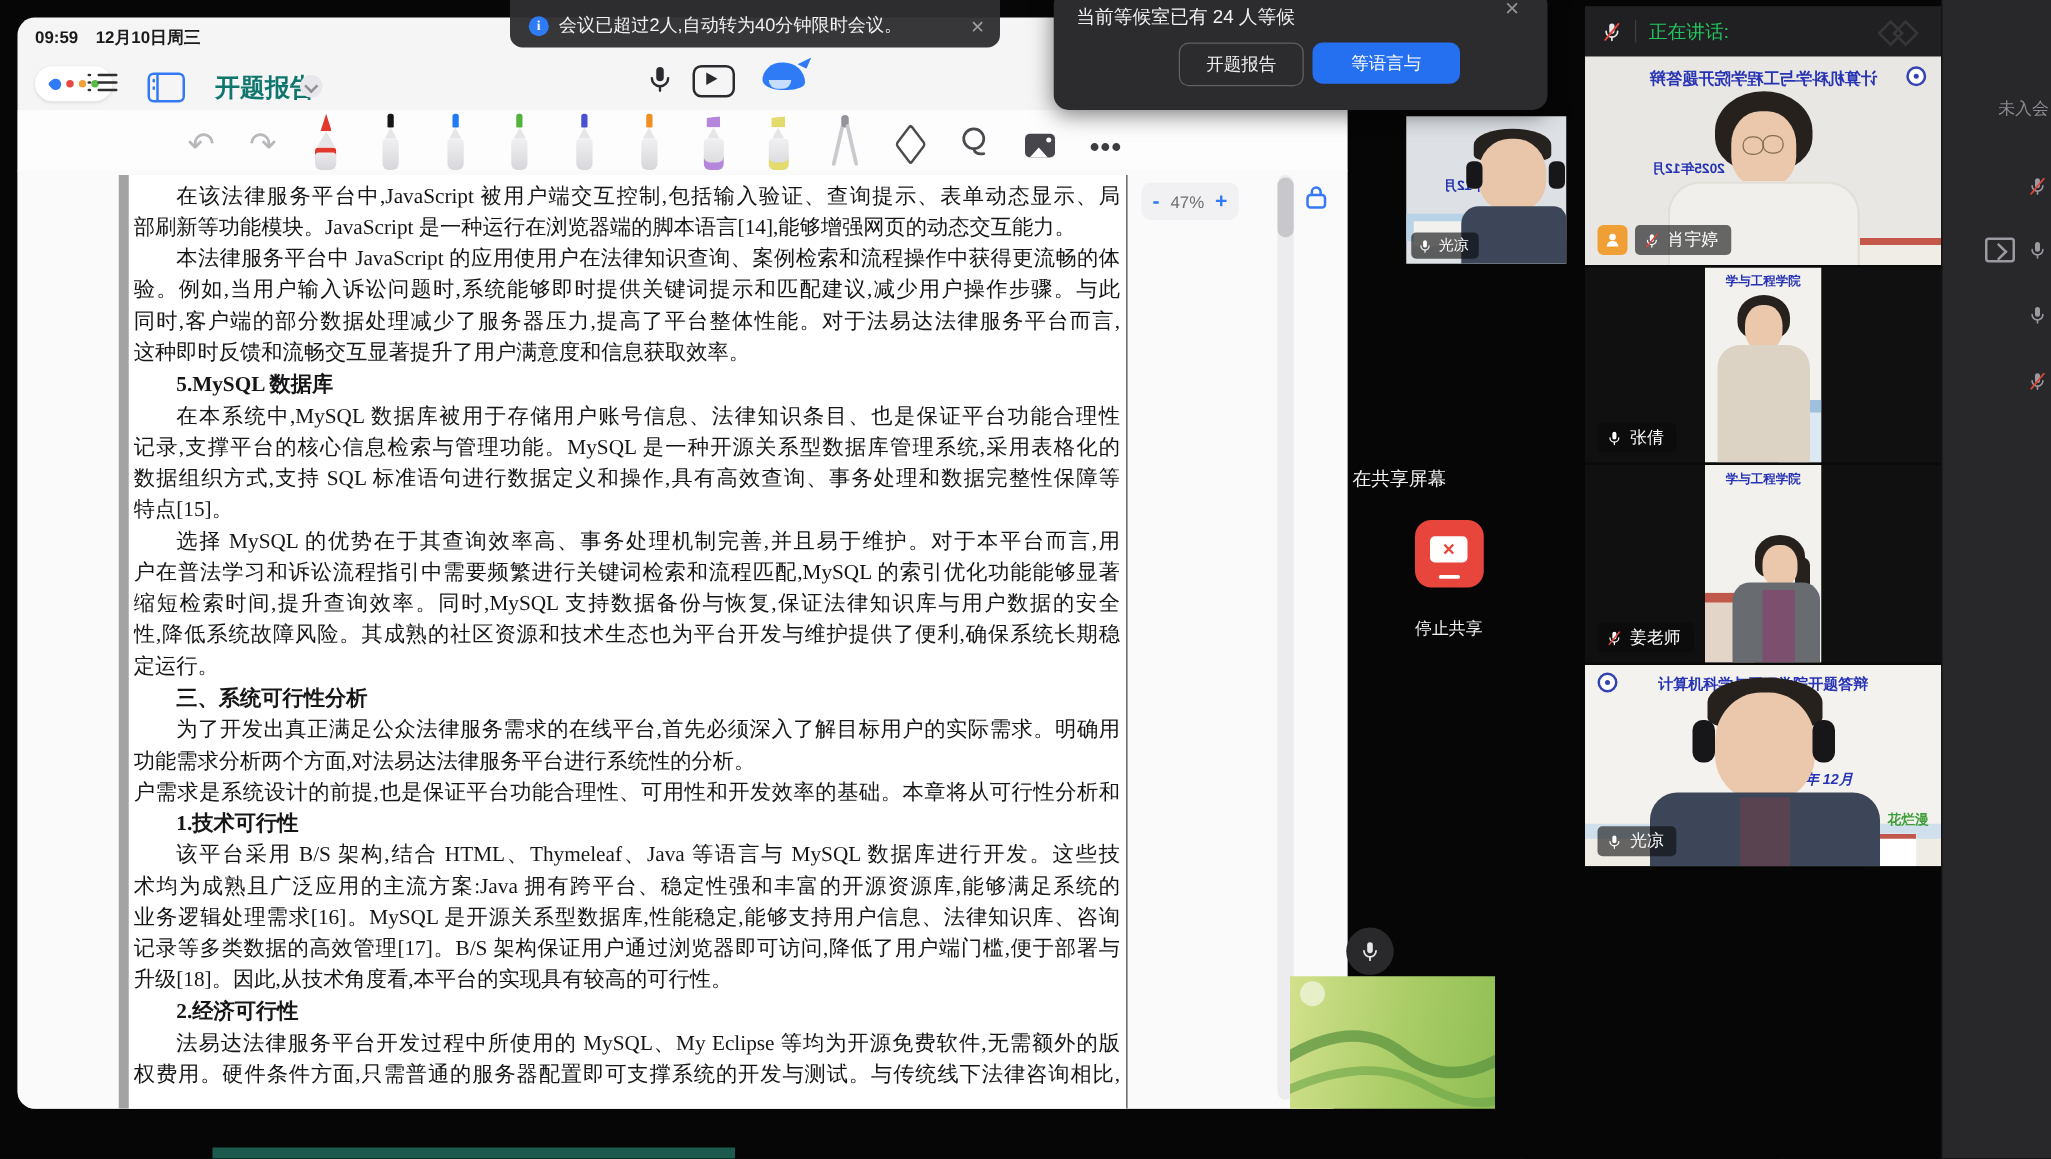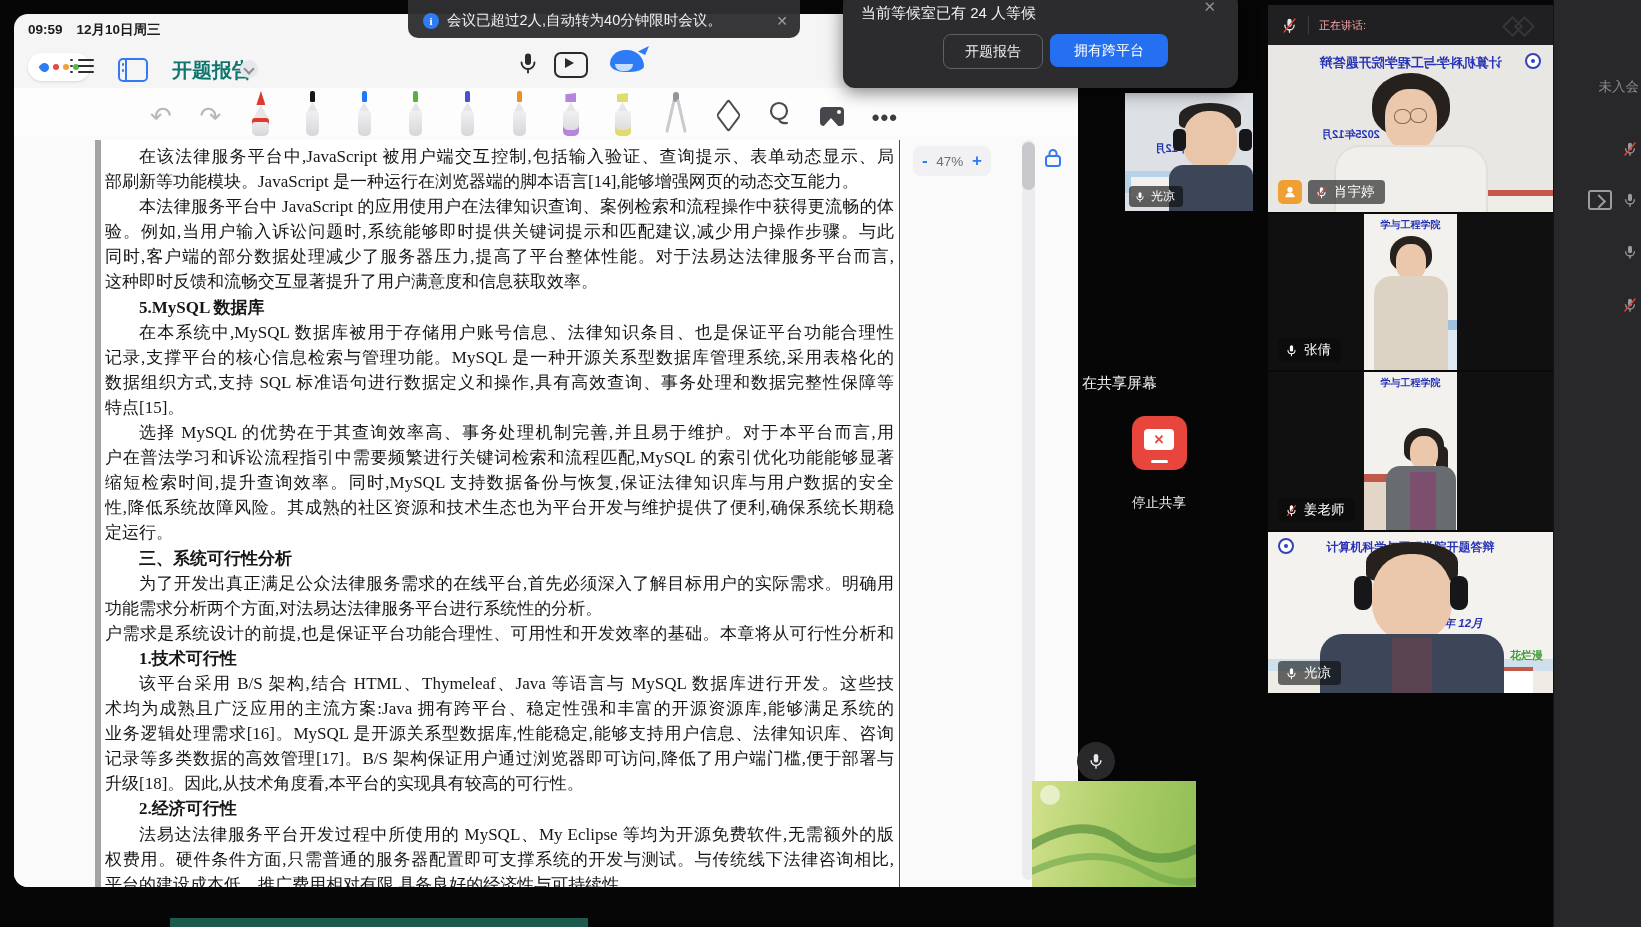--- a/index.html
+++ b/index.html
@@ -54,21 +54,21 @@
   .eraser{width:17px;height:17px;border:2.4px solid #4a4a4f;border-radius:3px;transform:rotate(45deg) skew(8deg,8deg);margin-bottom:10px;background:#fff;}
   .lasso{width:26px;height:30px;margin-bottom:6px;}
   .imgicon{width:24px;height:19px;background:#46464c;border-radius:4px;position:relative;overflow:hidden;margin-bottom:10px;}
   .imgicon::before{content:"";position:absolute;left:2px;bottom:-2px;border-left:9px solid transparent;border-right:9px solid transparent;border-bottom:10px solid #fff;}
   .imgicon::after{content:"";position:absolute;right:3px;top:3px;width:4px;height:4px;border-radius:50%;background:#fff;}
   .moredots{font-size:22px;color:#3c3c41;font-weight:bold;letter-spacing:1px;line-height:36px;}
 
   
   .content{position:absolute;left:0;top:122px;width:1064px;height:751px;background:#fafafa;}
   .page{position:absolute;left:81px;top:4px;width:798px;height:747px;background:#fff;
-        border-left:6px solid #a3a3a3;border-right:1.5px solid #4a4a4e;overflow:hidden;}
+        border-left:8px solid #a3a3a3;border-right:1.5px solid #4a4a4e;overflow:hidden;}
   #doc-lines{position:absolute;left:4px;top:4px;width:789px;font-family:"Liberation Serif",serif;
              font-size:17px;color:#161618;}
   .dl{height:25.1px;line-height:25.1px;white-space:nowrap;overflow:hidden;}
   .dl.f{white-space:normal;text-align:justify;text-align-last:justify;}
   .dl.i{padding-left:34px;}
   .dl.b{font-weight:bold;}
   .zoompill{position:absolute;left:899px;top:132px;width:78px;height:30px;background:#f1f1f4;border-radius:8px;
             display:flex;align-items:center;justify-content:space-between;padding:0 9px;box-sizing:border-box;}
   .zoompill .pm{color:#2f7bf5;font-size:17px;font-weight:bold;}
   .zoompill .val{color:#6e6e73;font-size:13.5px;}
@@ -112,21 +112,21 @@
   .dialog .dclose{position:absolute;right:22px;top:6px;color:#8f8f95;font-size:15px;}
   .btn-ghost{position:absolute;left:100px;top:42px;width:98px;height:33px;border:1px solid #606066;border-radius:8px;
              color:#f0f0f2;font-size:14px;display:flex;align-items:center;justify-content:center;background:transparent;}
   .btn-primary{position:absolute;left:207px;top:42px;width:118px;height:33px;background:#2470f0;border-radius:8px;
                color:#fff;font-size:14px;display:flex;align-items:center;justify-content:center;}
 
   
   .sidebar{position:absolute;left:1268px;top:5px;width:285px;height:688px;background:#0a0a0b;z-index:3;}
   .sb-header{position:absolute;left:0;top:0;width:285px;height:40px;background:#202023;display:flex;align-items:center;}
   .sb-header .divider{width:1px;height:18px;background:#3d3d42;margin:0 10px;}
-  .sb-header .htext{color:#fca5a5;font-size:11px;}
+  .sb-header .htext{color:#22c55e;font-size:15px;}
   .sb-logo{position:absolute;right:14px;top:10px;width:40px;height:20px;opacity:.85;}
   .sb-logo i{position:absolute;top:4px;width:11px;height:11px;border:2.4px solid #3a3a3f;transform:rotate(45deg);}
   .tile{position:absolute;left:0;width:285px;background:#101010;overflow:hidden;}
   .vid{position:absolute;overflow:hidden;}
   .banner{position:absolute;top:6px;left:0;right:0;text-align:center;color:#2733b5;font-weight:bold;white-space:nowrap;}
   .unilogo{position:absolute;width:16px;height:16px;border-radius:50%;background:#fff;border:2px solid #3343b2;box-sizing:border-box;}
   .unilogo::before{content:"";position:absolute;left:4px;top:4px;width:4px;height:4px;border-radius:50%;background:#3343b2;}
   .chiprow{position:absolute;left:10px;bottom:8px;display:flex;align-items:center;gap:6px;z-index:5;}
   .chip{background:rgba(10,10,12,.6);border-radius:4px;color:#fff;display:flex;align-items:center;gap:6px;
         padding:3px 10px 3px 7px;font-size:13.5px;}
@@ -260,21 +260,20 @@
             <div class="dl f">户需求是系统设计的前提,也是保证平台功能合理性、可用性和开发效率的基础。本章将从可行性分析和</div>
             <div class="dl b i">1.技术可行性</div>
             <div class="dl i f">该平台采用 B/S 架构,结合 HTML、Thymeleaf、Java 等语言与 MySQL 数据库进行开发。这些技</div>
             <div class="dl f">术均为成熟且广泛应用的主流方案:Java 拥有跨平台、稳定性强和丰富的开源资源库,能够满足系统的</div>
             <div class="dl f">业务逻辑处理需求[16]。MySQL 是开源关系型数据库,性能稳定,能够支持用户信息、法律知识库、咨询</div>
             <div class="dl f">记录等多类数据的高效管理[17]。B/S 架构保证用户通过浏览器即可访问,降低了用户端门槛,便于部署与</div>
             <div class="dl">升级[18]。因此,从技术角度看,本平台的实现具有较高的可行性。</div>
             <div class="dl b i">2.经济可行性</div>
             <div class="dl i f">法易达法律服务平台开发过程中所使用的 MySQL、My Eclipse 等均为开源免费软件,无需额外的版</div>
             <div class="dl f">权费用。硬件条件方面,只需普通的服务器配置即可支撑系统的开发与测试。与传统线下法律咨询相比,</div>
-            <div class="dl">平台的建设成本低、推广费用相对有限,具备良好的经济性与可持续性。</div>
           </div>
       </div>
 
     </div>
 
     <div class="zoompill">
       <span class="pm">-</span>
       <span class="val">47%</span>
       <span class="pm">+</span>
     </div>
@@ -329,21 +328,21 @@
   <div class="toast">
     <span class="info">i</span>
     <span class="ttext">会议已超过2人,自动转为40分钟限时会议。</span>
     <span class="tclose">✕</span>
   </div>
 
   <div class="dialog">
     <div class="dtext">当前等候室已有 24 人等候</div>
     <div class="dclose">✕</div>
     <div class="btn-ghost">开题报告</div>
-    <div class="btn-primary">拥有跨平台</div>
+    <div class="btn-primary">等语言与</div>
   </div>
 
   <div class="sidebar">
     <div class="sb-header">
       <span class="mic-svg muted" style="color:#e8e8ea;width:17px;height:19px;margin-left:13px;">
           <svg style="display:block" width="100%" height="100%" viewBox="0 0 24 24">
             <rect x="9" y="2.5" width="6" height="11.5" rx="3" fill="currentColor"></rect>
             <path d="M5.5 11.5a6.5 6.5 0 0 0 13 0" fill="none" stroke="currentColor" stroke-width="1.9" stroke-linecap="round"></path>
             <line x1="12" y1="18" x2="12" y2="21.5" stroke="currentColor" stroke-width="1.9" stroke-linecap="round"></line>
             <line x1="4.5" y1="21" x2="19.5" y2="3" stroke="#e0443a" stroke-width="2.2" stroke-linecap="round"></line>

